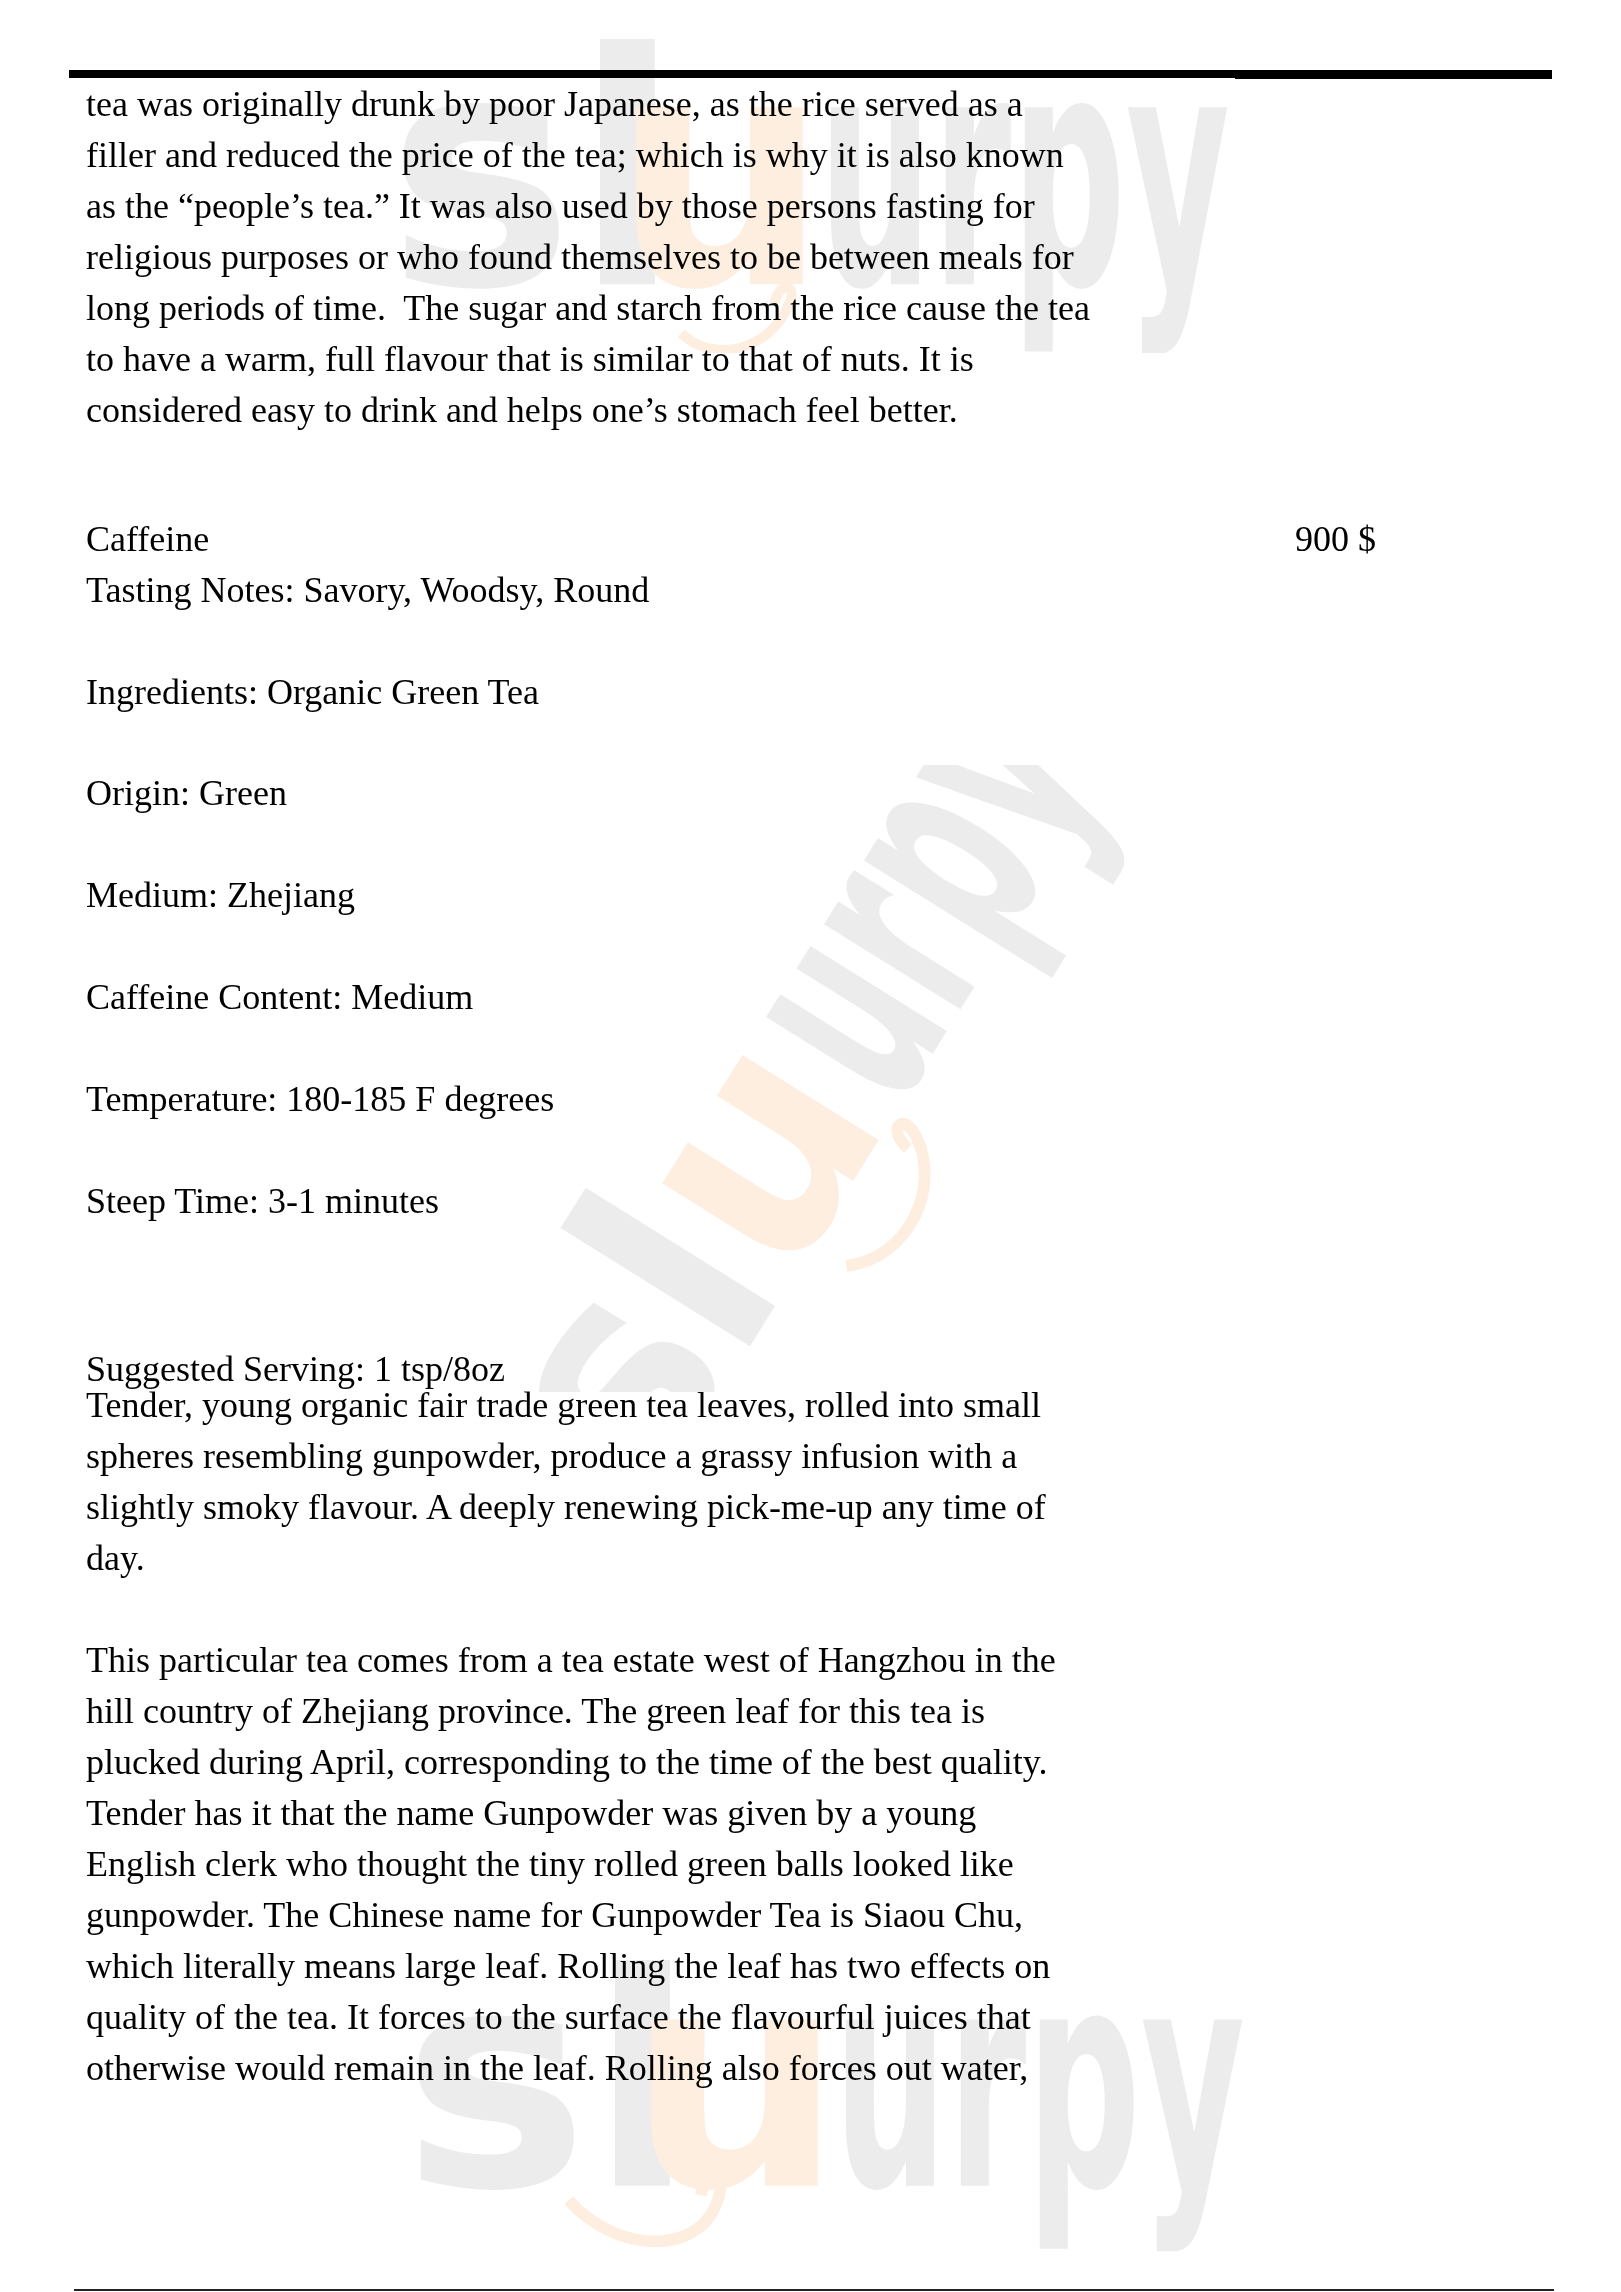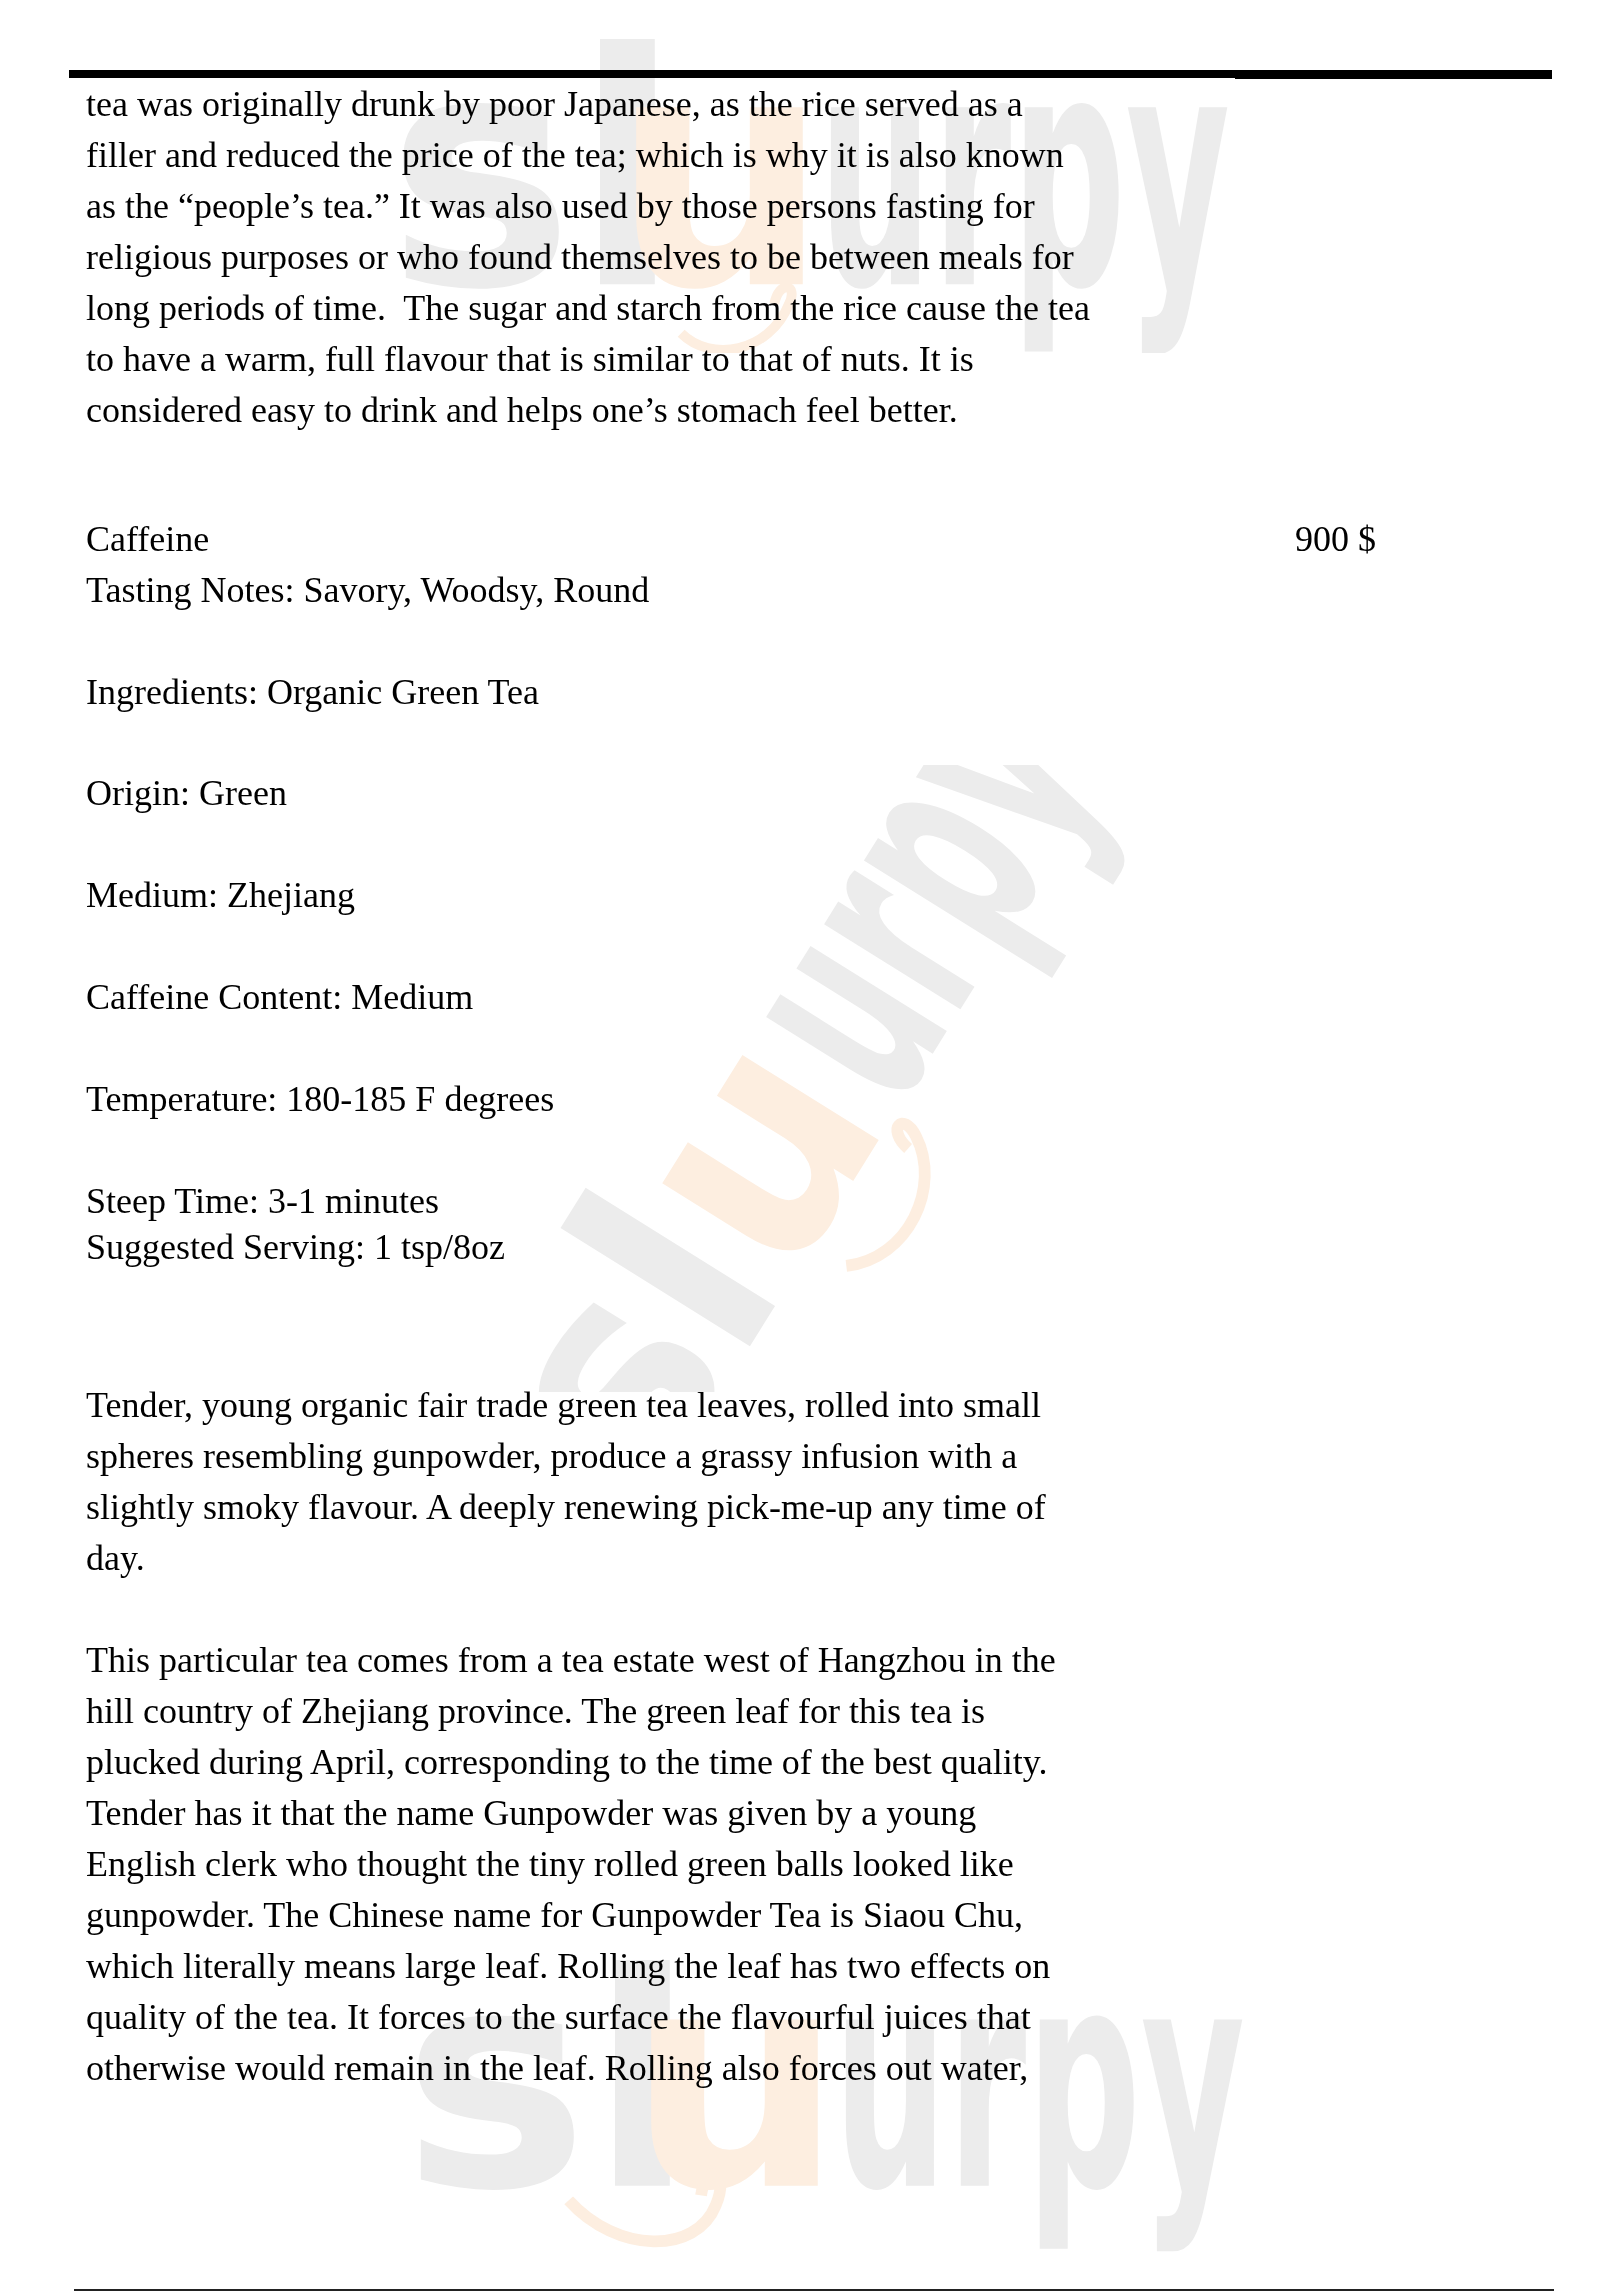--- a/index.html
+++ b/index.html
@@ -78,21 +78,21 @@
     <p class="ln" style="top:514px">Caffeine</p>
     <span class="price" style="top:514px">900 $</span>
     <p class="ln" style="top:565px">Tasting Notes: Savory, Woodsy, Round</p>
 
     <p class="ln" style="top:667px">Ingredients: Organic Green Tea</p>
     <p class="ln" style="top:768px">Origin: Green</p>
     <p class="ln" style="top:870px">Medium: Zhejiang</p>
     <p class="ln" style="top:972px">Caffeine Content: Medium</p>
     <p class="ln" style="top:1074px">Temperature: 180-185 F degrees</p>
     <p class="ln" style="top:1176px">Steep Time: 3-1 minutes</p>
-    <p class="ln" style="top:1222px">Suggested Serving: 1 tsp/8oz</p>
+    <p class="ln" style="top:1344px">Suggested Serving: 1 tsp/8oz</p>
 
     <div>
       <p class="ln" style="top:1380px">Tender, young organic fair trade green tea leaves, rolled into small</p>
       <p class="ln" style="top:1431px">spheres resembling gunpowder, produce a grassy infusion with a</p>
       <p class="ln" style="top:1482px">slightly smoky flavour. A deeply renewing pick-me-up any time of</p>
       <p class="ln" style="top:1533px">day.</p>
     </div>
 
     <div>
       <p class="ln" style="top:1635px">This particular tea comes from a tea estate west of Hangzhou in the</p>

